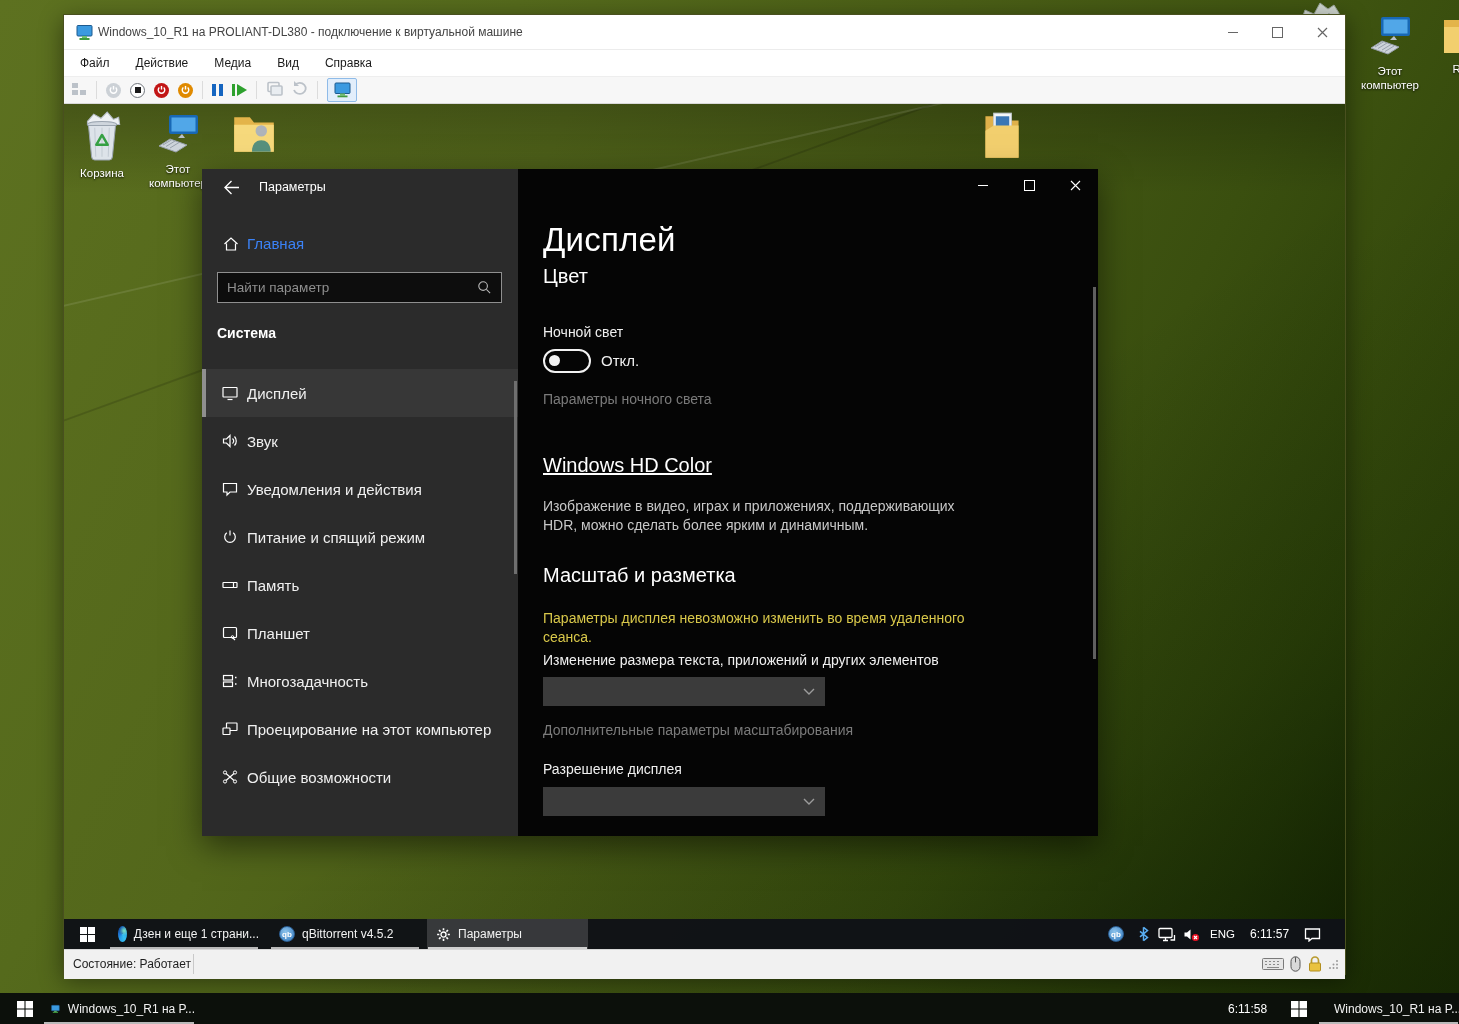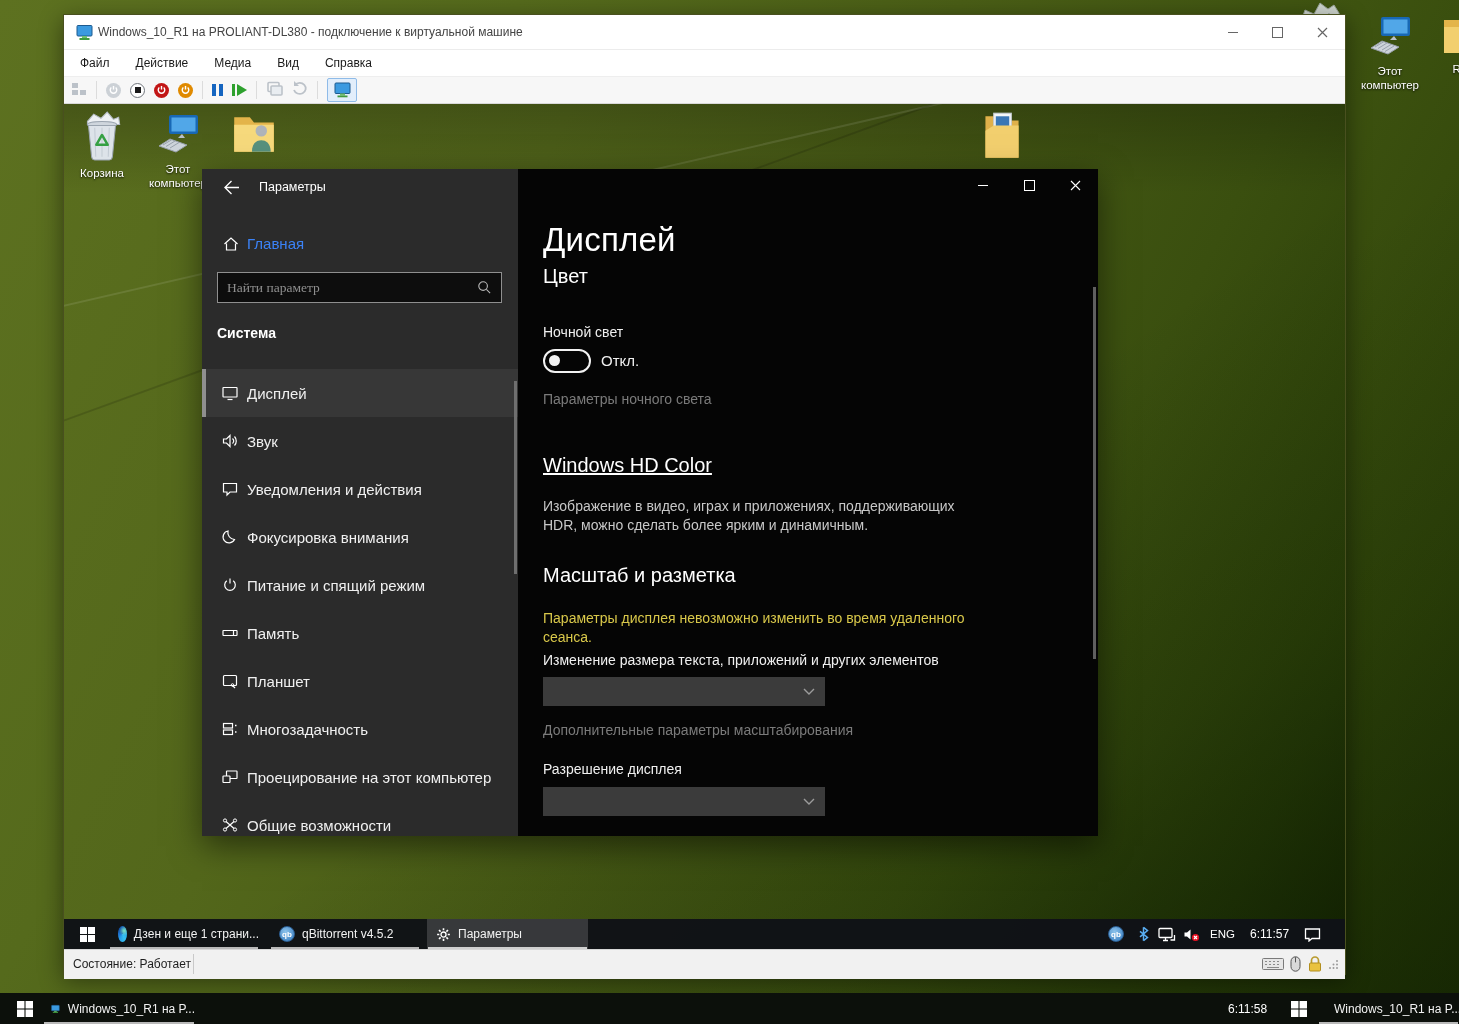--- a/index.html
+++ b/index.html
@@ -48,21 +48,21 @@
   .settings{position:absolute;left:138px;top:65px;width:896px;height:667px;z-index:5;display:flex;box-shadow:0 10px 30px rgba(0,0,0,.5);}
   .sw-side{position:relative;width:316px;background:#2b2b2b;flex:none;}
   .sw-main{position:relative;flex:1;background:#050505;color:#fff;overflow:hidden;}
   .sw-title{position:absolute;left:57px;top:11px;font-size:12.5px;color:#fff;}
   .back-btn{position:absolute;left:18px;top:7px;width:22px;height:22px;display:flex;align-items:center;justify-content:center;}
   .row-home{position:absolute;left:0;top:56px;width:100%;height:38px;}
   .row-home .lbl{position:absolute;left:45px;top:10px;font-size:15px;color:#3b82f6;}
   .searchbox{position:absolute;left:15px;top:103px;width:285px;height:31px;box-sizing:border-box;
     background:#0d0d0d;border:1px solid #8f8f8f;display:flex;align-items:center;}
   .searchbox input{flex:1;background:transparent;border:none;outline:none;color:#cfcfcf;font-size:13.5px;
-    padding:0 6px 0 9px;font-family:Liberation Serif, serif;}
+    padding:0 6px 0 9px;font-family:Liberation Sans, sans-serif;}
   .searchbox input::placeholder{color:#8f8f8f;}
   .sec-hdr{position:absolute;left:15px;top:156px;font-size:14px;font-weight:bold;color:#fff;}
   .side-list{position:absolute;left:0;top:200px;width:100%;}
   .side-item{position:relative;height:48px;display:flex;align-items:center;}
   .side-item.sel{background:#373737;}
   .side-item.sel .accent{position:absolute;left:0;top:0;width:4px;height:48px;background:#8f8f8f;}
   .side-item .icn{position:absolute;left:19px;top:15px;}
   .side-item .lbl{position:absolute;left:45px;font-size:15px;color:#f0f0f0;white-space:nowrap;}
   .side-scroll{position:absolute;right:1px;top:212px;width:3px;height:193px;background:#6f6f6f;}
   
@@ -318,26 +318,20 @@
               <span class="lbl">Звук</span>
             </div>
             <div class="side-item">
               <svg class="icn" width="18" height="18" viewBox="0 0 18 18">
                   <path d="M2.5 3.5h13v8.5H9l-3 3v-3H2.5z" fill="none" stroke="#fff" stroke-width="1.2"></path>
                 </svg>
               <span class="lbl">Уведомления и действия</span>
             </div>
             <div class="side-item">
               <svg class="icn" width="18" height="18" viewBox="0 0 18 18">
-                  <path d="M13.5 11.5A6 6 0 1 1 7 3a7 7 0 0 0 6.5 8.5z" fill="none" stroke="#fff" stroke-width="1.2"></path>
-                </svg>
-              <span class="lbl">Фокусировка внимания</span>
-            </div>
-            <div class="side-item">
-              <svg class="icn" width="18" height="18" viewBox="0 0 18 18">
                   <path d="M9 2.5v5" stroke="#fff" stroke-width="1.2"></path>
                   <path d="M5.8 4.8a5.3 5.3 0 1 0 6.4 0" fill="none" stroke="#fff" stroke-width="1.2"></path>
                 </svg>
               <span class="lbl">Питание и спящий режим</span>
             </div>
             <div class="side-item">
               <svg class="icn" width="18" height="18" viewBox="0 0 18 18">
                   <rect x="2" y="6.5" width="14" height="5" rx=".5" fill="none" stroke="#fff" stroke-width="1.2"></rect>
                   <path d="M12.5 6.5v5" stroke="#fff" stroke-width="1.2"></path>
                 </svg>

